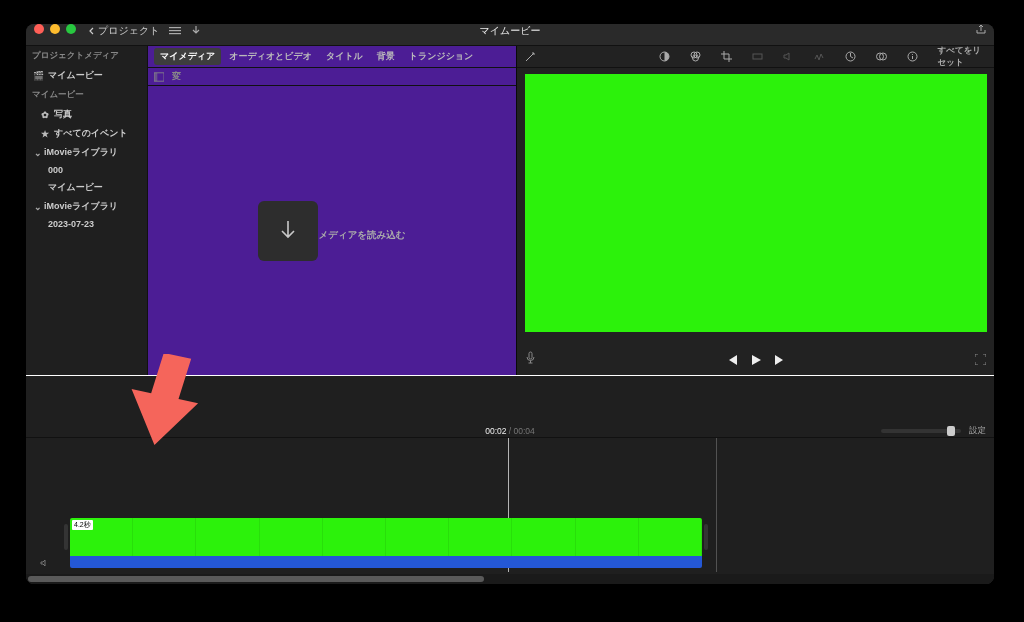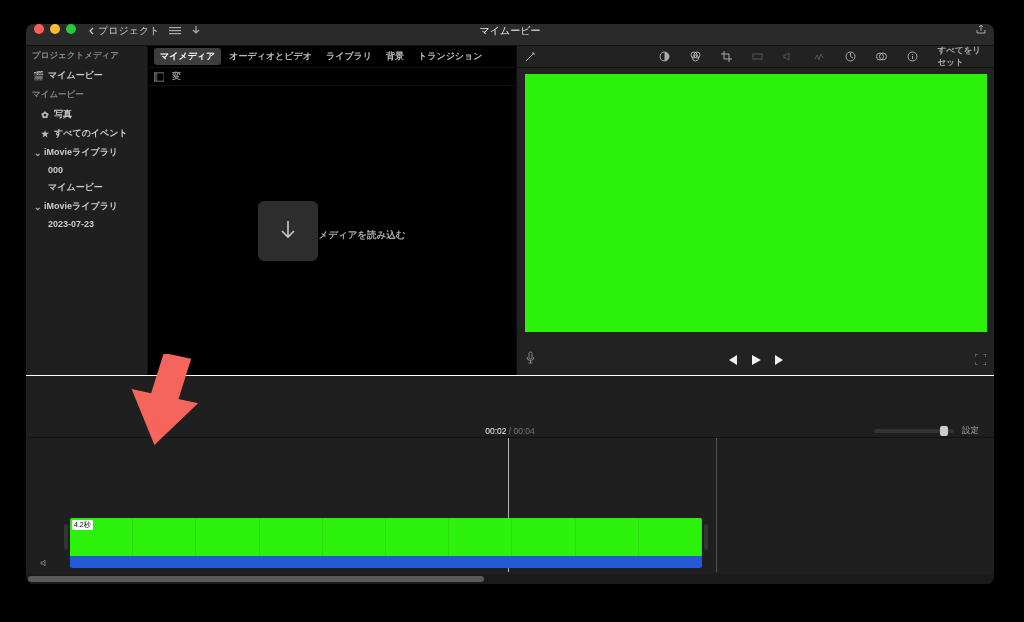--- a/index.html
+++ b/index.html
@@ -32,21 +32,21 @@
   .main-row { display:flex; height: 330px; border-bottom:1px solid #ffffff;font-weight:bold; }
 
   .sidebar { width:122px; background:#1f1f1f; border-right:1px solid #111; color:#ccc; font-size:9px; }
   .section-h { padding:4px 6px; font-size:8.5px; color:#888; }
   .sb-item { padding:3px 6px 3px 14px; display:flex; align-items:center; gap:4px; cursor:pointer; }
   .sb-item.root { padding-left:8px; }
   .sb-item.indent { padding-left:22px; }
   .sb-item .caret { width:6px; display:inline-block; color:#aaa; }
   .sb-icon { width:10px; height:10px; display:inline-flex; align-items:center; justify-content:center; color:#bbb; }
 
-  .media-area { flex:1; background:#000000; position:relative; display:flex; flex-direction:column; }
+  .media-area { flex:1; background:#4c1d95; position:relative; display:flex; flex-direction:column; }
   .tabs-row { height:22px; display:flex; align-items:center; padding:0 6px; gap:2px; border-bottom:1px solid #111; font-size:9px; }
   .tab { padding:2px 6px; color:#bbb; border-radius:3px; cursor:pointer; }
   .tab.active { background:#3d3d3d; color:#fff; }
   .media-toolbar { height:18px; display:flex; align-items:center; color:#888; padding:0 6px; gap:8px; font-size:9px; border-bottom:1px solid #111; }
   .media-center { flex:1; display:flex; align-items:center; justify-content:center; }
   .import-tile { background:#2d2d2d; width:60px; height:60px; border-radius:6px; display:flex; align-items:center; justify-content:center; }
   .import-label { color:#aaa; font-size:9.5px; margin-top:10px; }
   .import-wrap { display:flex; flex-direction:row; align-items:center; }
 
   .preview-col { width:478px; background:#222; display:flex; flex-direction:column; border-left:1px solid #0a0a0a; }
@@ -61,21 +61,21 @@
   .mic { color:#888; }
   .play-group { position:absolute; left:50%; transform:translateX(-50%); display:flex; gap:12px; color:#eee; align-items:center; }
   .play-group svg { display:block; }
   .expand { margin-left:auto; color:#888; }
 
   
   .timeline { flex:1; background:#1f1f1f; position:relative;margin-top:48px; }
   .time-head { height:14px; display:flex; align-items:center; justify-content:center; color:#bbb; font-size:8.5px; border-bottom:1px solid #111; position:relative; }
   .time-head .th-current { color:#eee; }
   .time-head .th-total { color:#777; }
-  .time-right { position:absolute; right:15px; display:flex; align-items:center; gap:8px; }
+  .time-right { position:absolute; right:8px; display:flex; align-items:center; gap:8px; }
   .zoom-slider { width:80px; height:4px; background:#333; border-radius:2px; position:relative; }
   .zoom-knob { position:absolute; right:6px; top:-3px; width:8px; height:10px; background:#ccc; border-radius:2px; }
   .settings-btn { font-size:8.5px; color:#aaa; cursor:pointer; }
   .timeline-body { position:relative; height:calc(100% - 14px); background:#1f1f1f; overflow:hidden; }
   .playhead { position:absolute; left:482px; top:0; bottom:12px; width:1px; background:#b4b4b4; }
   .timeline-end { position:absolute; left:690px; top:0; bottom:12px; width:1px; background:#525252; }
 
   .clip-wrap { position:absolute; left:44px; top:80px; width:632px; height:52px; }
   .clip-handle { position:absolute; width:4px; height:26px; top:6px; background:#343434; border-radius:2px; }
   .clip-handle.left { left:-6px; }
@@ -164,21 +164,21 @@
       </div>
       <div class="sb-item indent">
           <span>2023-07-23</span>
         </div>
     </div>
 
     <div class="media-area">
       <div class="tabs-row">
         <div class="tab active"><span>マイメディア</span></div>
         <div class="tab"><span>オーディオとビデオ</span></div>
-        <div class="tab"><span>ライブラリ</span></div>
+        <div class="tab"><span>タイトル</span></div>
         <div class="tab"><span>背景</span></div>
         <div class="tab"><span>トランジション</span></div>
       </div>
       <div class="media-toolbar">
         <span class="sb-icon">
           <svg width="12" height="10" viewBox="0 0 12 10">
               <rect x="0" y="0" width="12" height="10" fill="none" stroke="#888"></rect>
               <rect x="0" y="0" width="4" height="10" fill="#888" opacity="0.5"></rect>
             </svg>
         </span>

